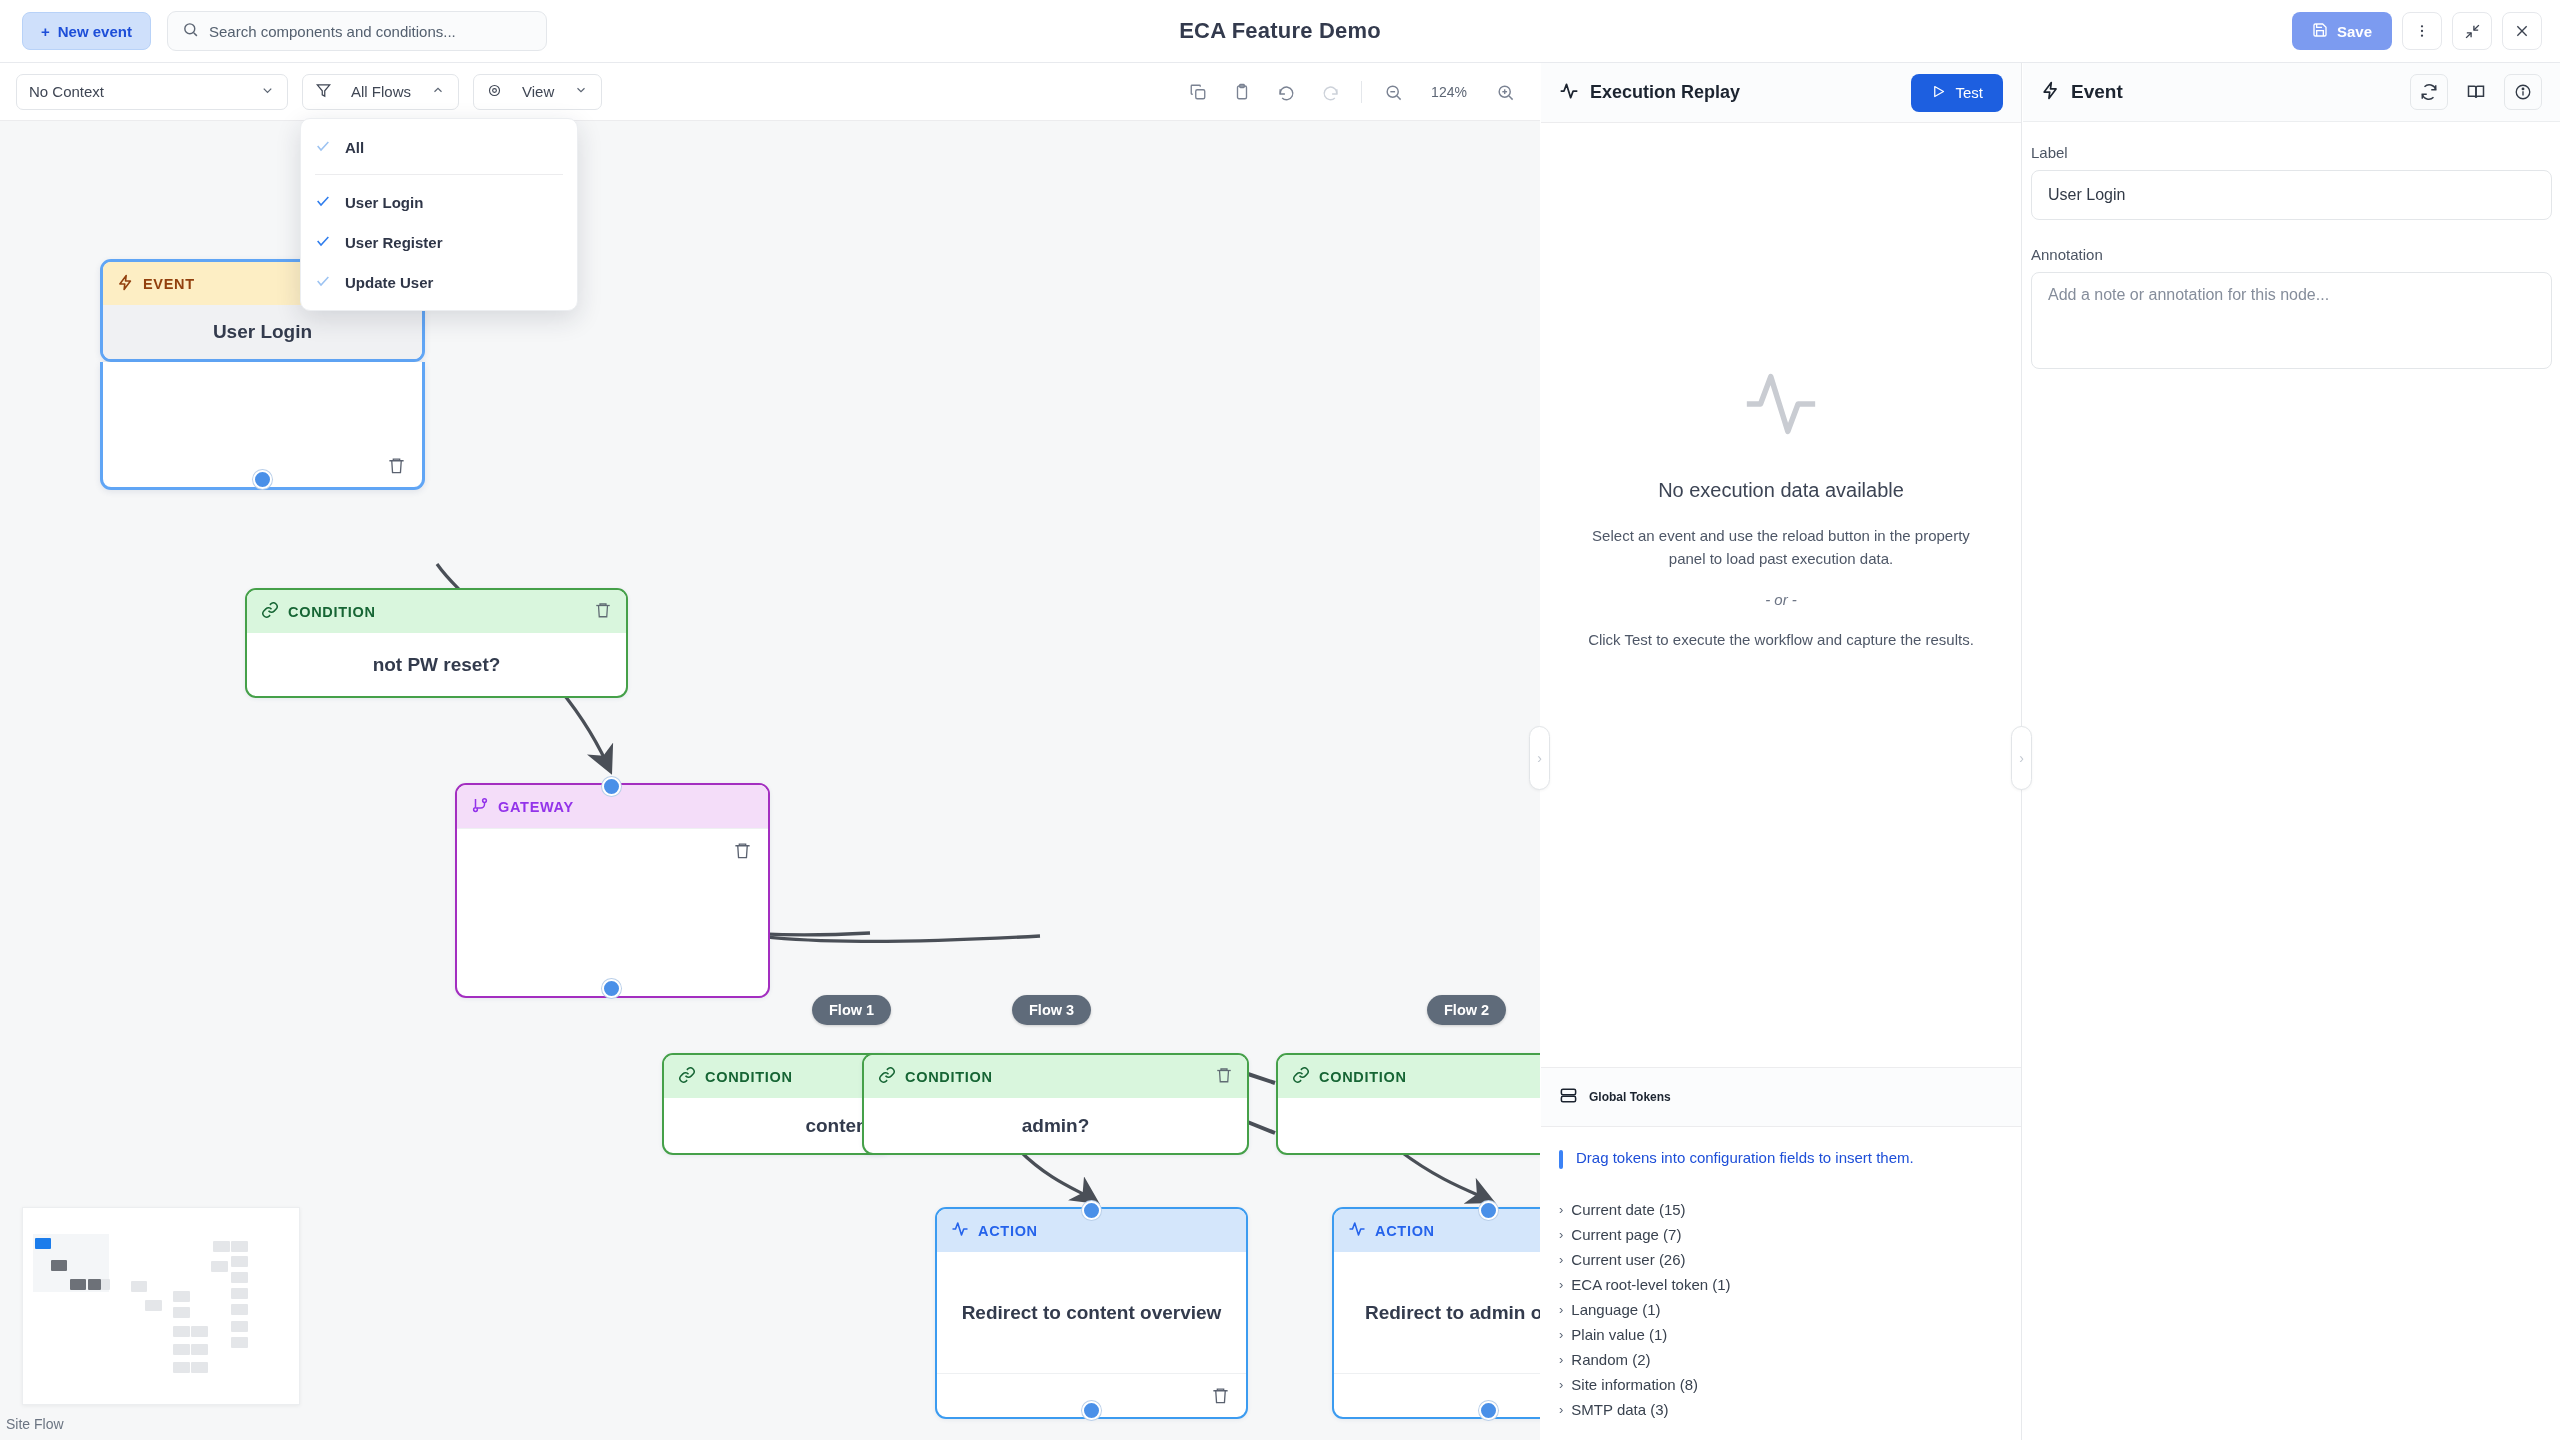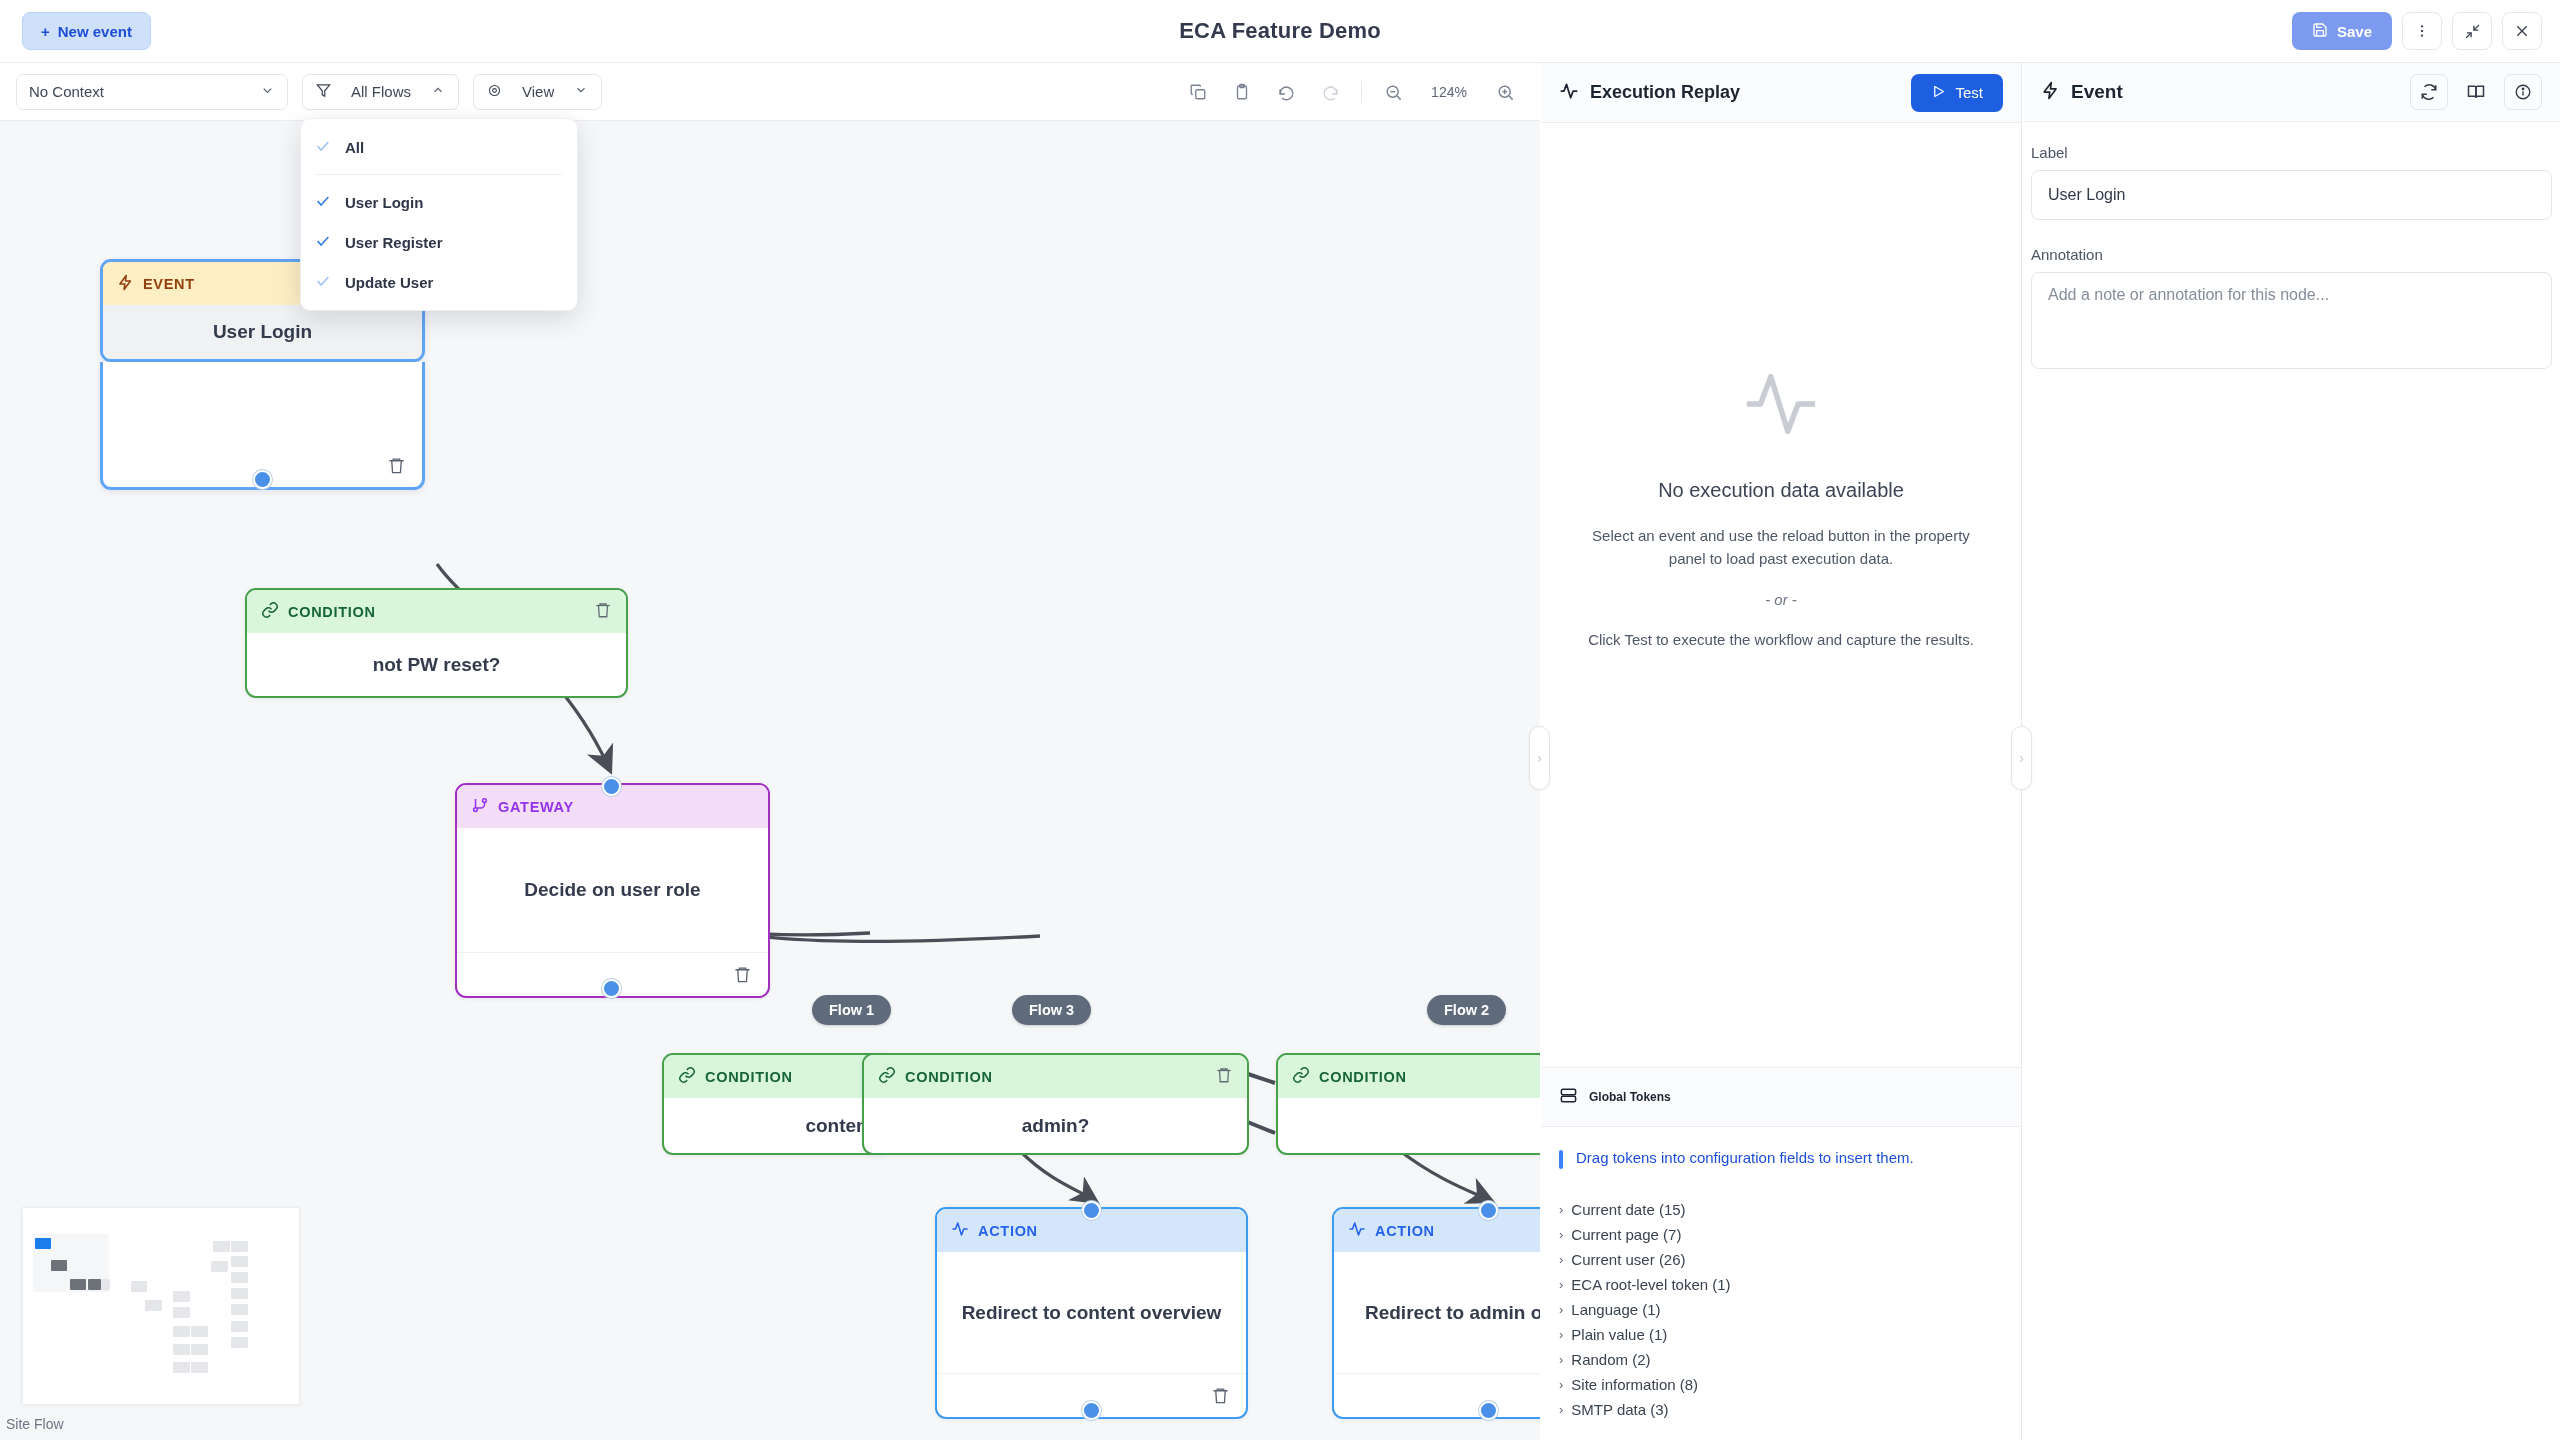--- a/index.html
+++ b/index.html
@@ -258,20 +258,29 @@
 <body>
 
 <div id="app">
 
   <div class="topbar">
     <button class="new-event-btn">
       <span>+</span>
       <span>New event</span>
     </button>
 
+    <div class="search-wrap">
+      <span>
+        <svg width="17" height="17" viewBox="0 0 24 24" fill="none" stroke="#5c6573" stroke-width="2">
+            <circle cx="11" cy="11" r="7"></circle>
+            <line x1="16.5" y1="16.5" x2="21" y2="21"></line>
+          </svg>
+      </span>
+      <input value="" placeholder="Search components and conditions..." style="">
+    </div>
 
     <div class="app-title">ECA Feature Demo</div>
 
     <div class="topbar-right">
       <button class="save-btn">
         <span>
           <svg width="16" height="16" viewBox="0 0 24 24" fill="none" stroke="#fff" stroke-width="2">
               <path d="M19 21H5a2 2 0 0 1-2-2V5a2 2 0 0 1 2-2h11l5 5v11a2 2 0 0 1-2 2z"></path>
               <polyline points="17 21 17 13 7 13 7 21"></polyline>
               <polyline points="7 3 7 8 15 8"></polyline>
@@ -459,21 +468,20 @@
         <span>
           <svg width="18" height="18" viewBox="0 0 24 24" fill="none" stroke="#9333ea" stroke-width="2">
               <circle cx="6" cy="18" r="2.5"></circle>
               <circle cx="18" cy="6" r="2.5"></circle>
               <path d="M18 9v2a5 5 0 0 1-5 5H8"></path>
               <path d="M6 15V4"></path>
             </svg>
         </span>
         <span>GATEWAY</span>
       </div>
-      <div class="body">Decide on user role</div>
       <div class="foot">
         <svg width="19" height="19" viewBox="0 0 24 24" fill="none" stroke="#5b6270" stroke-width="1.7">
             <polyline points="3 6 21 6"></polyline>
             <path d="M8 6V4h8v2"></path>
             <path d="M6 6l1 15h10l1-15"></path>
           </svg>
       </div>
     </div>
     <div class="handle" style="left:602px; top:656px;"></div>
     <div class="handle" style="left:602px; top:858px;"></div>

